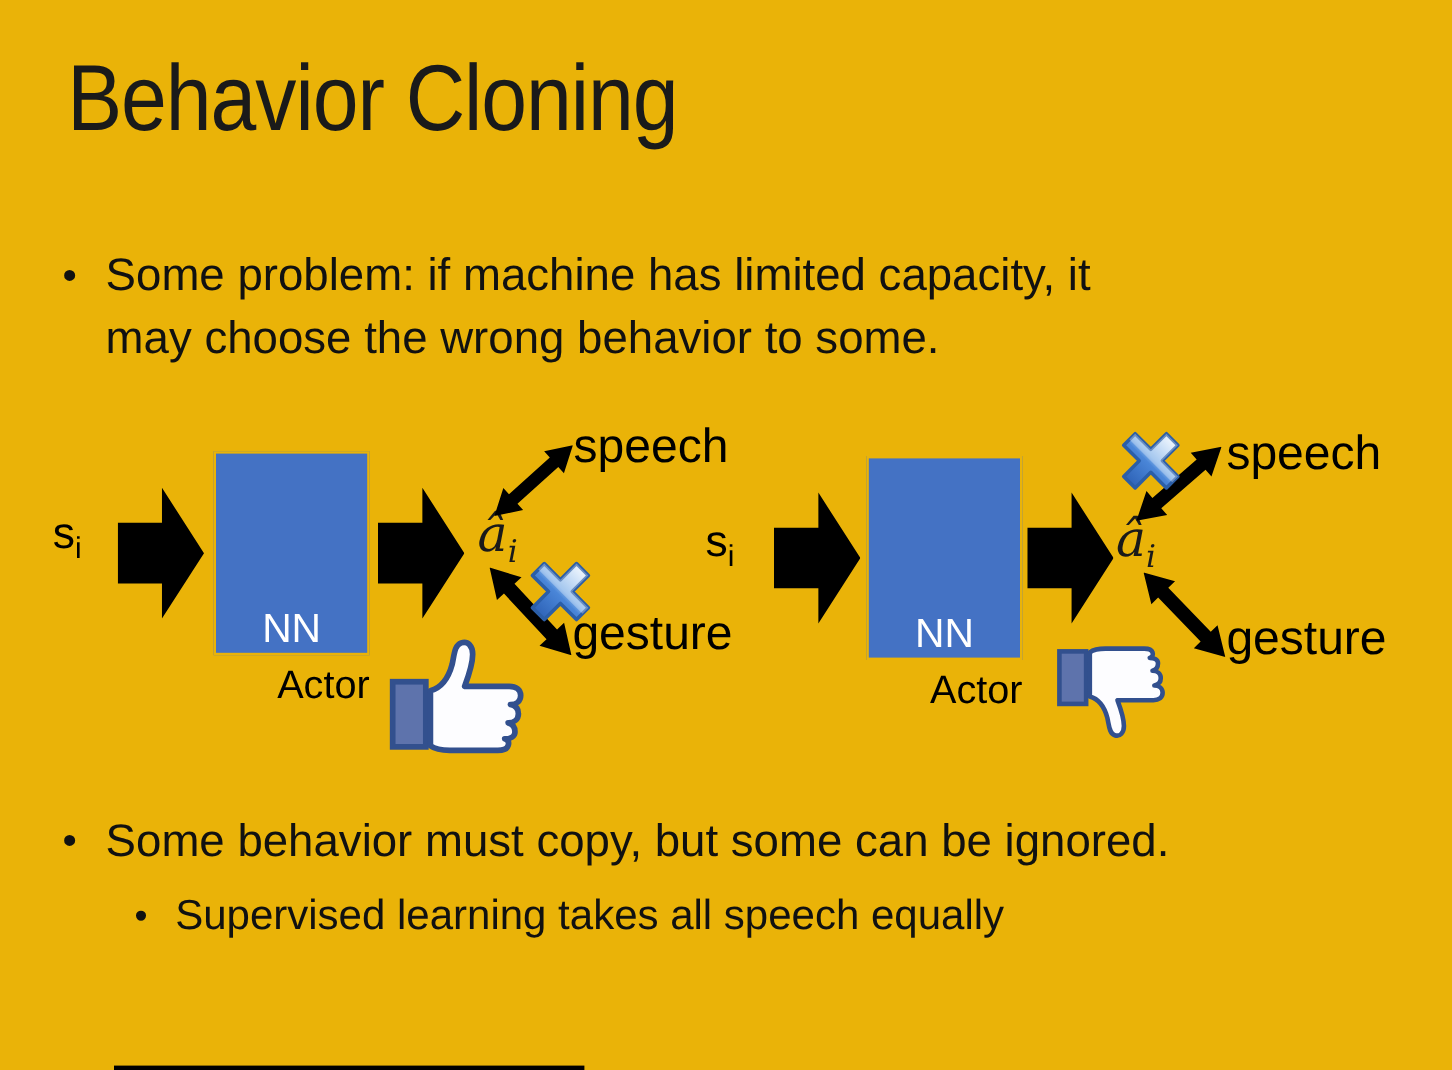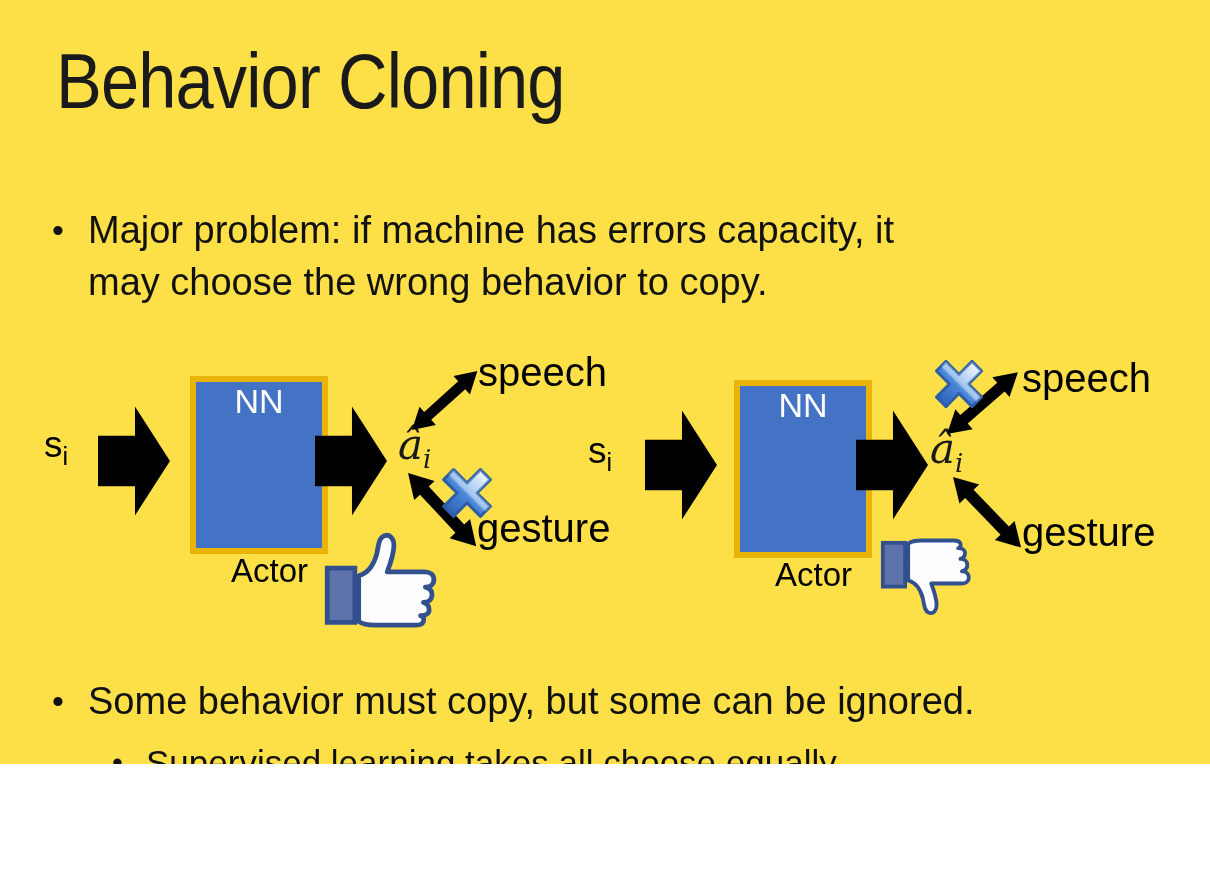--- a/index.html
+++ b/index.html
@@ -1,17 +1,17 @@
 <!DOCTYPE html>
 <html><head>
 <meta charset="utf-8">
 <style>
   html,body { margin:0; padding:0; background:#fff; }
   .slide {
-    position:relative; width:1210px; height:764px; background:#fde047;
+    position:relative; width:1210px; height:892px; background:#eab308;
     font-family:"Liberation Sans", sans-serif; overflow:hidden; color:#111;
   }
   .title {
     position:absolute; left:56px; top:36px; margin:0;
     font-size:78px; font-weight:300; letter-spacing:-1px; color:#1a1a1a;
     transform:scaleX(0.88); transform-origin:0 0; white-space:nowrap;
   }
   .bullet { position:absolute; display:flex; align-items:flex-start; }
   .bullet .dot { flex:0 0 auto; }
   .b1 { left:52px; top:204px; font-size:38px; line-height:52px; }
@@ -19,23 +19,23 @@
   .b2 { left:52px; top:676px; font-size:38px; line-height:50px; }
   .b2 .dot { width:36px; font-size:34px; }
   .b3 { left:112px; top:740px; font-size:35px; line-height:46px; }
   .b3 .dot { width:34px; font-size:31px; }
   .btxt .bl { display:block; white-space:nowrap; }
 
   .dgel { position:absolute; }
   .si { font-size:37px; color:#000; white-space:nowrap; }
   .si sub { font-size:25px; }
   .nnbox {
-    background:#4472C4; border:6px solid #eab308; width:126px; height:166px;
-    display:flex; align-items:flex-start; justify-content:center;
-    color:#fff; font-size:34px;margin-left:12px;
+    background:#4472C4; border:2px solid #eab308; width:126px; height:166px;
+    display:flex; align-items:flex-end; justify-content:center;
+    color:#fff; font-size:34px;
   }
   .actor { width:130px; text-align:right; font-size:33px; color:#000; }
   .ahat { font-family:"DejaVu Serif", serif; font-style:italic; font-size:42px; color:#1a1a1a; white-space:nowrap; }
   .ahat sub { font-size:26px; }
   .blabel { font-size:40px; color:#000; white-space:nowrap; }
   .rarrow { transform-origin:0 50%; }
   .thumb-down { transform:scaleY(-1); }
   .cutoff { position:absolute; left:95px; top:888px; width:392px; height:4px; background:#000; }
   .hidden-defs { position:absolute; width:0; height:0; }
 </style>
@@ -73,22 +73,22 @@
         <polygon points="0,15 24,1 24,9 76,9 76,1 100,15 76,29 76,21 24,21 24,29"></polygon>
       </symbol>
     </defs>
   </svg>
 
   <h1 class="title">Behavior Cloning</h1>
 
   <div class="bullet b1">
     <span class="dot">•</span>
     <span class="btxt">
-      <span class="bl">Major problem: if machine has errors capacity, it</span>
-      <span class="bl">may choose the wrong behavior to copy.</span>
+      <span class="bl">Some problem: if machine has limited capacity, it</span>
+      <span class="bl">may choose the wrong behavior to some.</span>
     </span>
   </div>
 
   <div>
     <div class="dgel si" style="left:44px; top:424px;">
       <span>s</span><sub>i</sub>
     </div>
     <svg class="dgel barrow" style="left:98px; top:406px;" width="72" height="110">
         <use href="#blockarrow"></use>
       </svg>
@@ -154,18 +154,18 @@
   <div class="bullet b2">
     <span class="dot">•</span>
     <span class="btxt">
       <span class="bl">Some behavior must copy, but some can be ignored.</span>
     </span>
   </div>
 
   <div class="bullet b3">
     <span class="dot">•</span>
     <span class="btxt">
-      <span class="bl">Supervised learning takes all choose equally</span>
+      <span class="bl">Supervised learning takes all speech equally</span>
     </span>
   </div>
 
   <div class="cutoff"></div>
 </div>
 
 </body></html>

